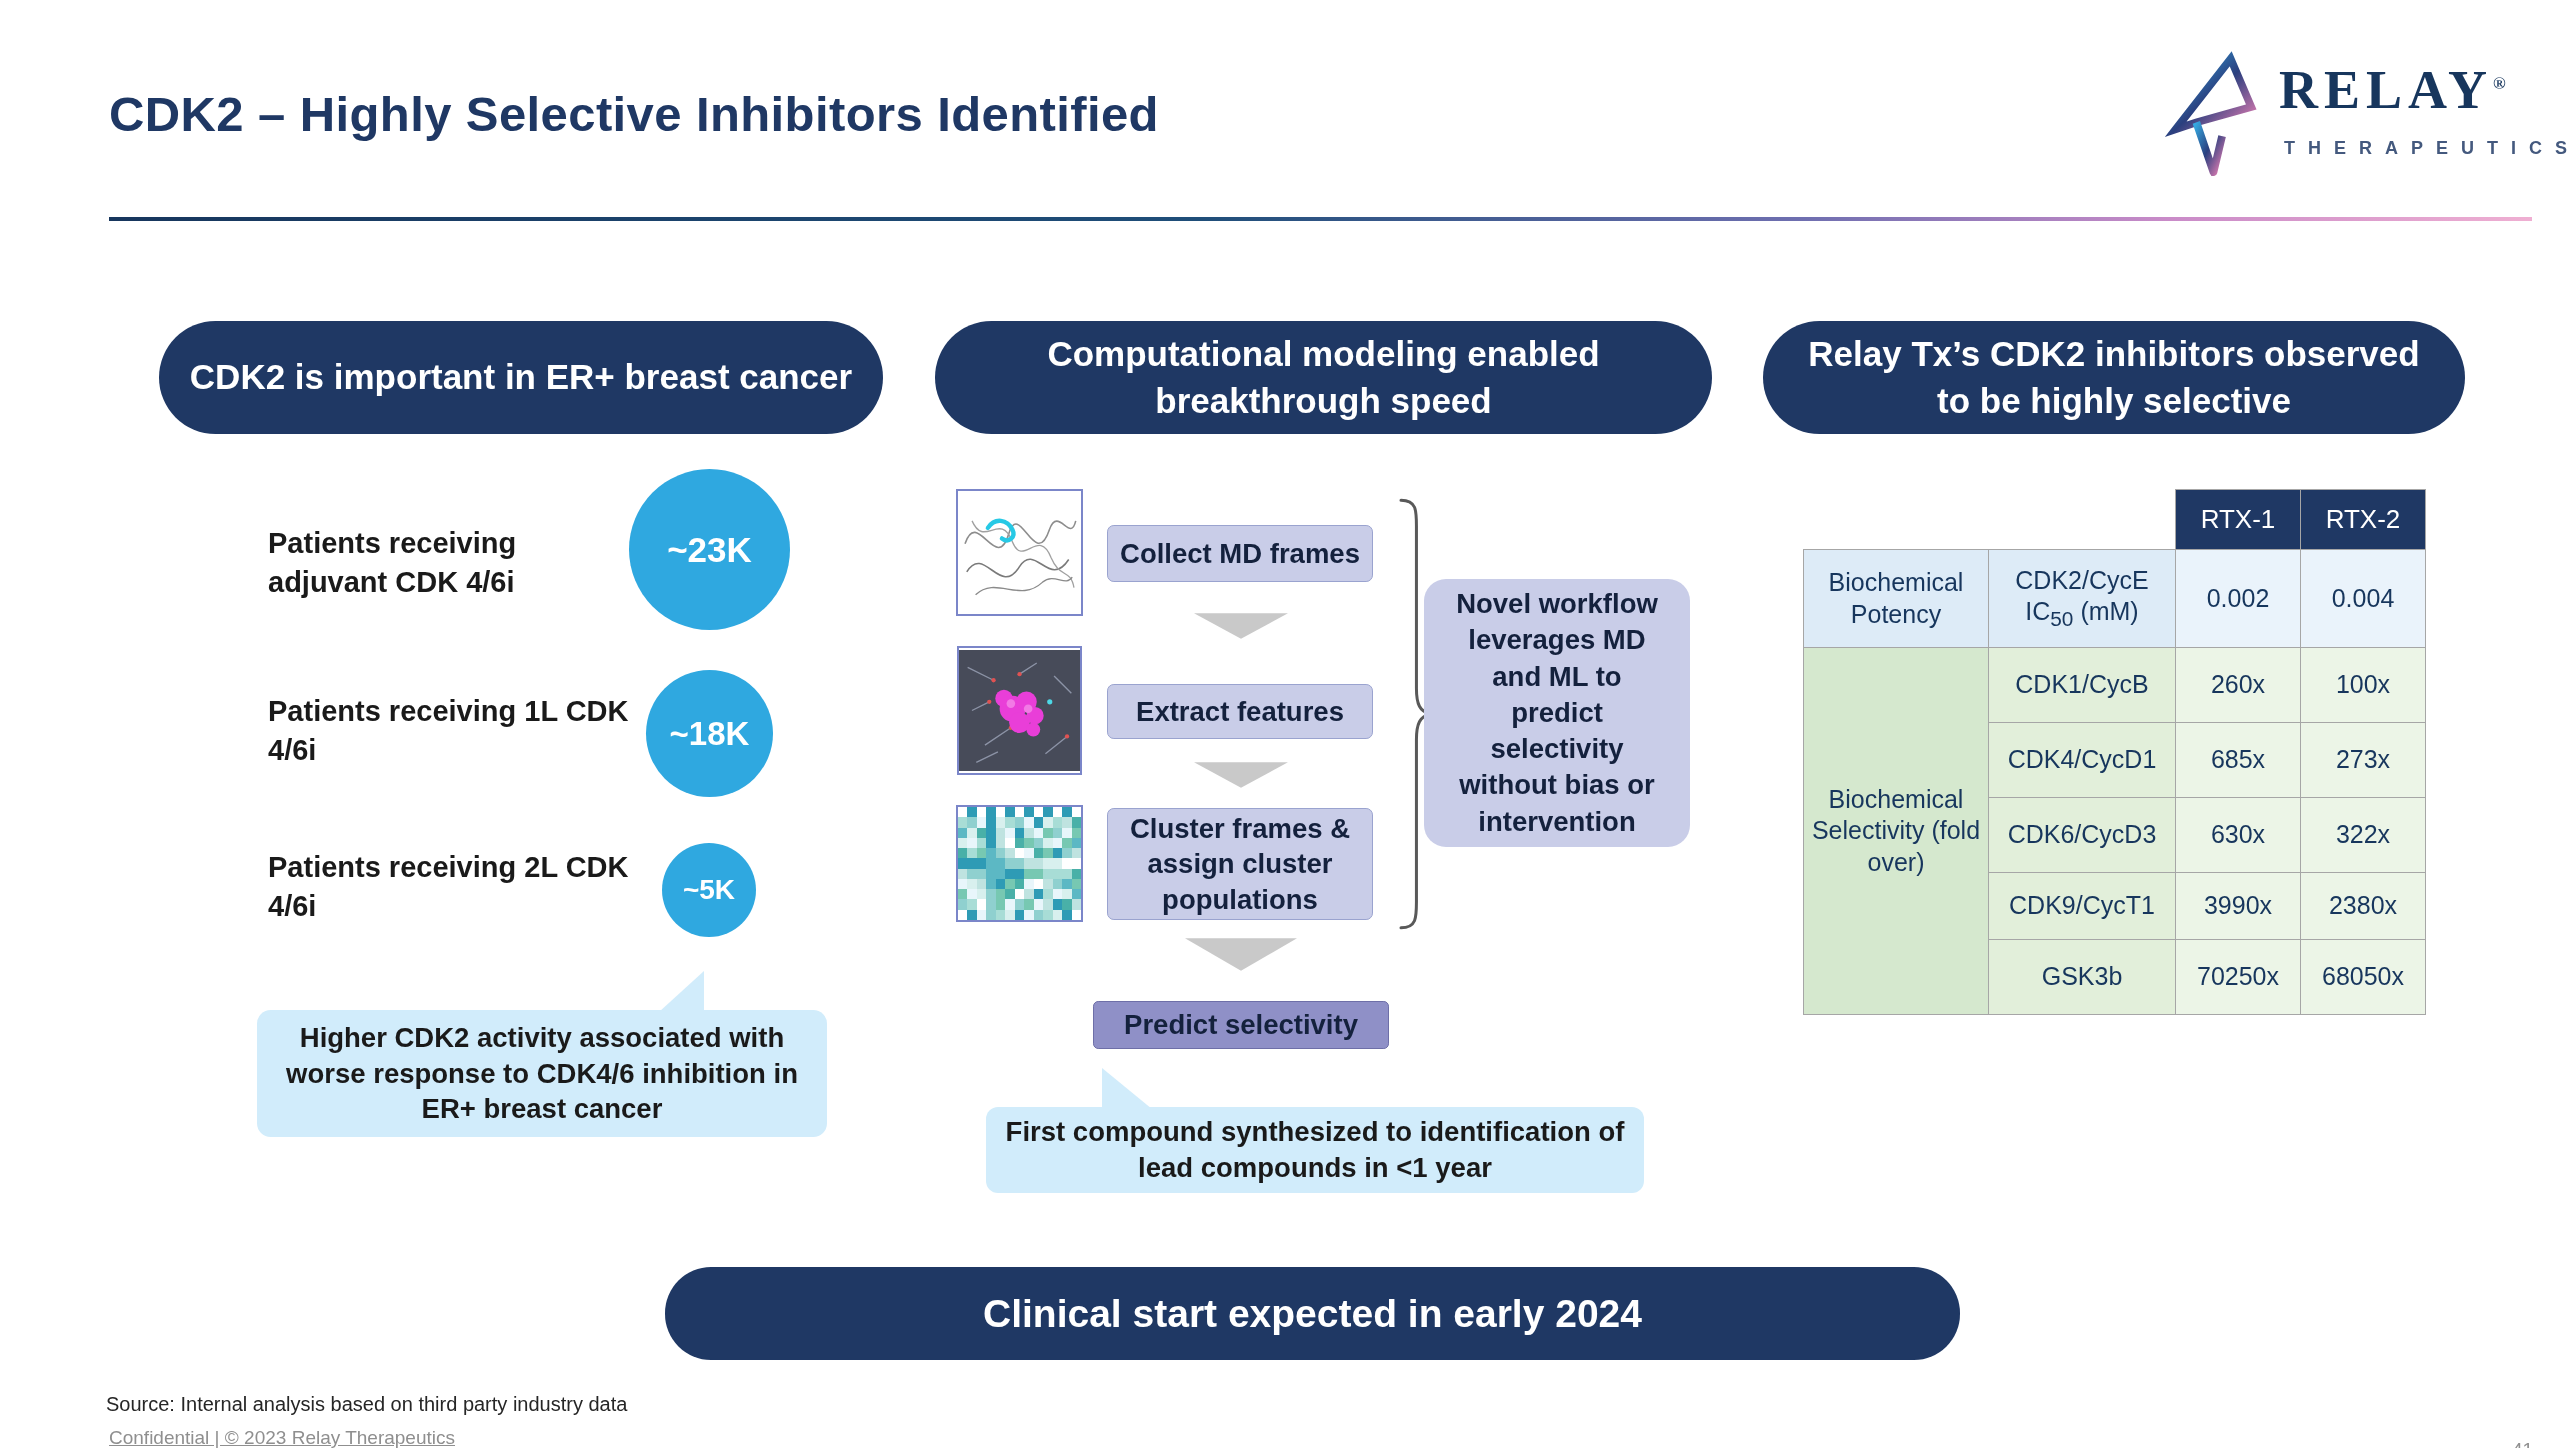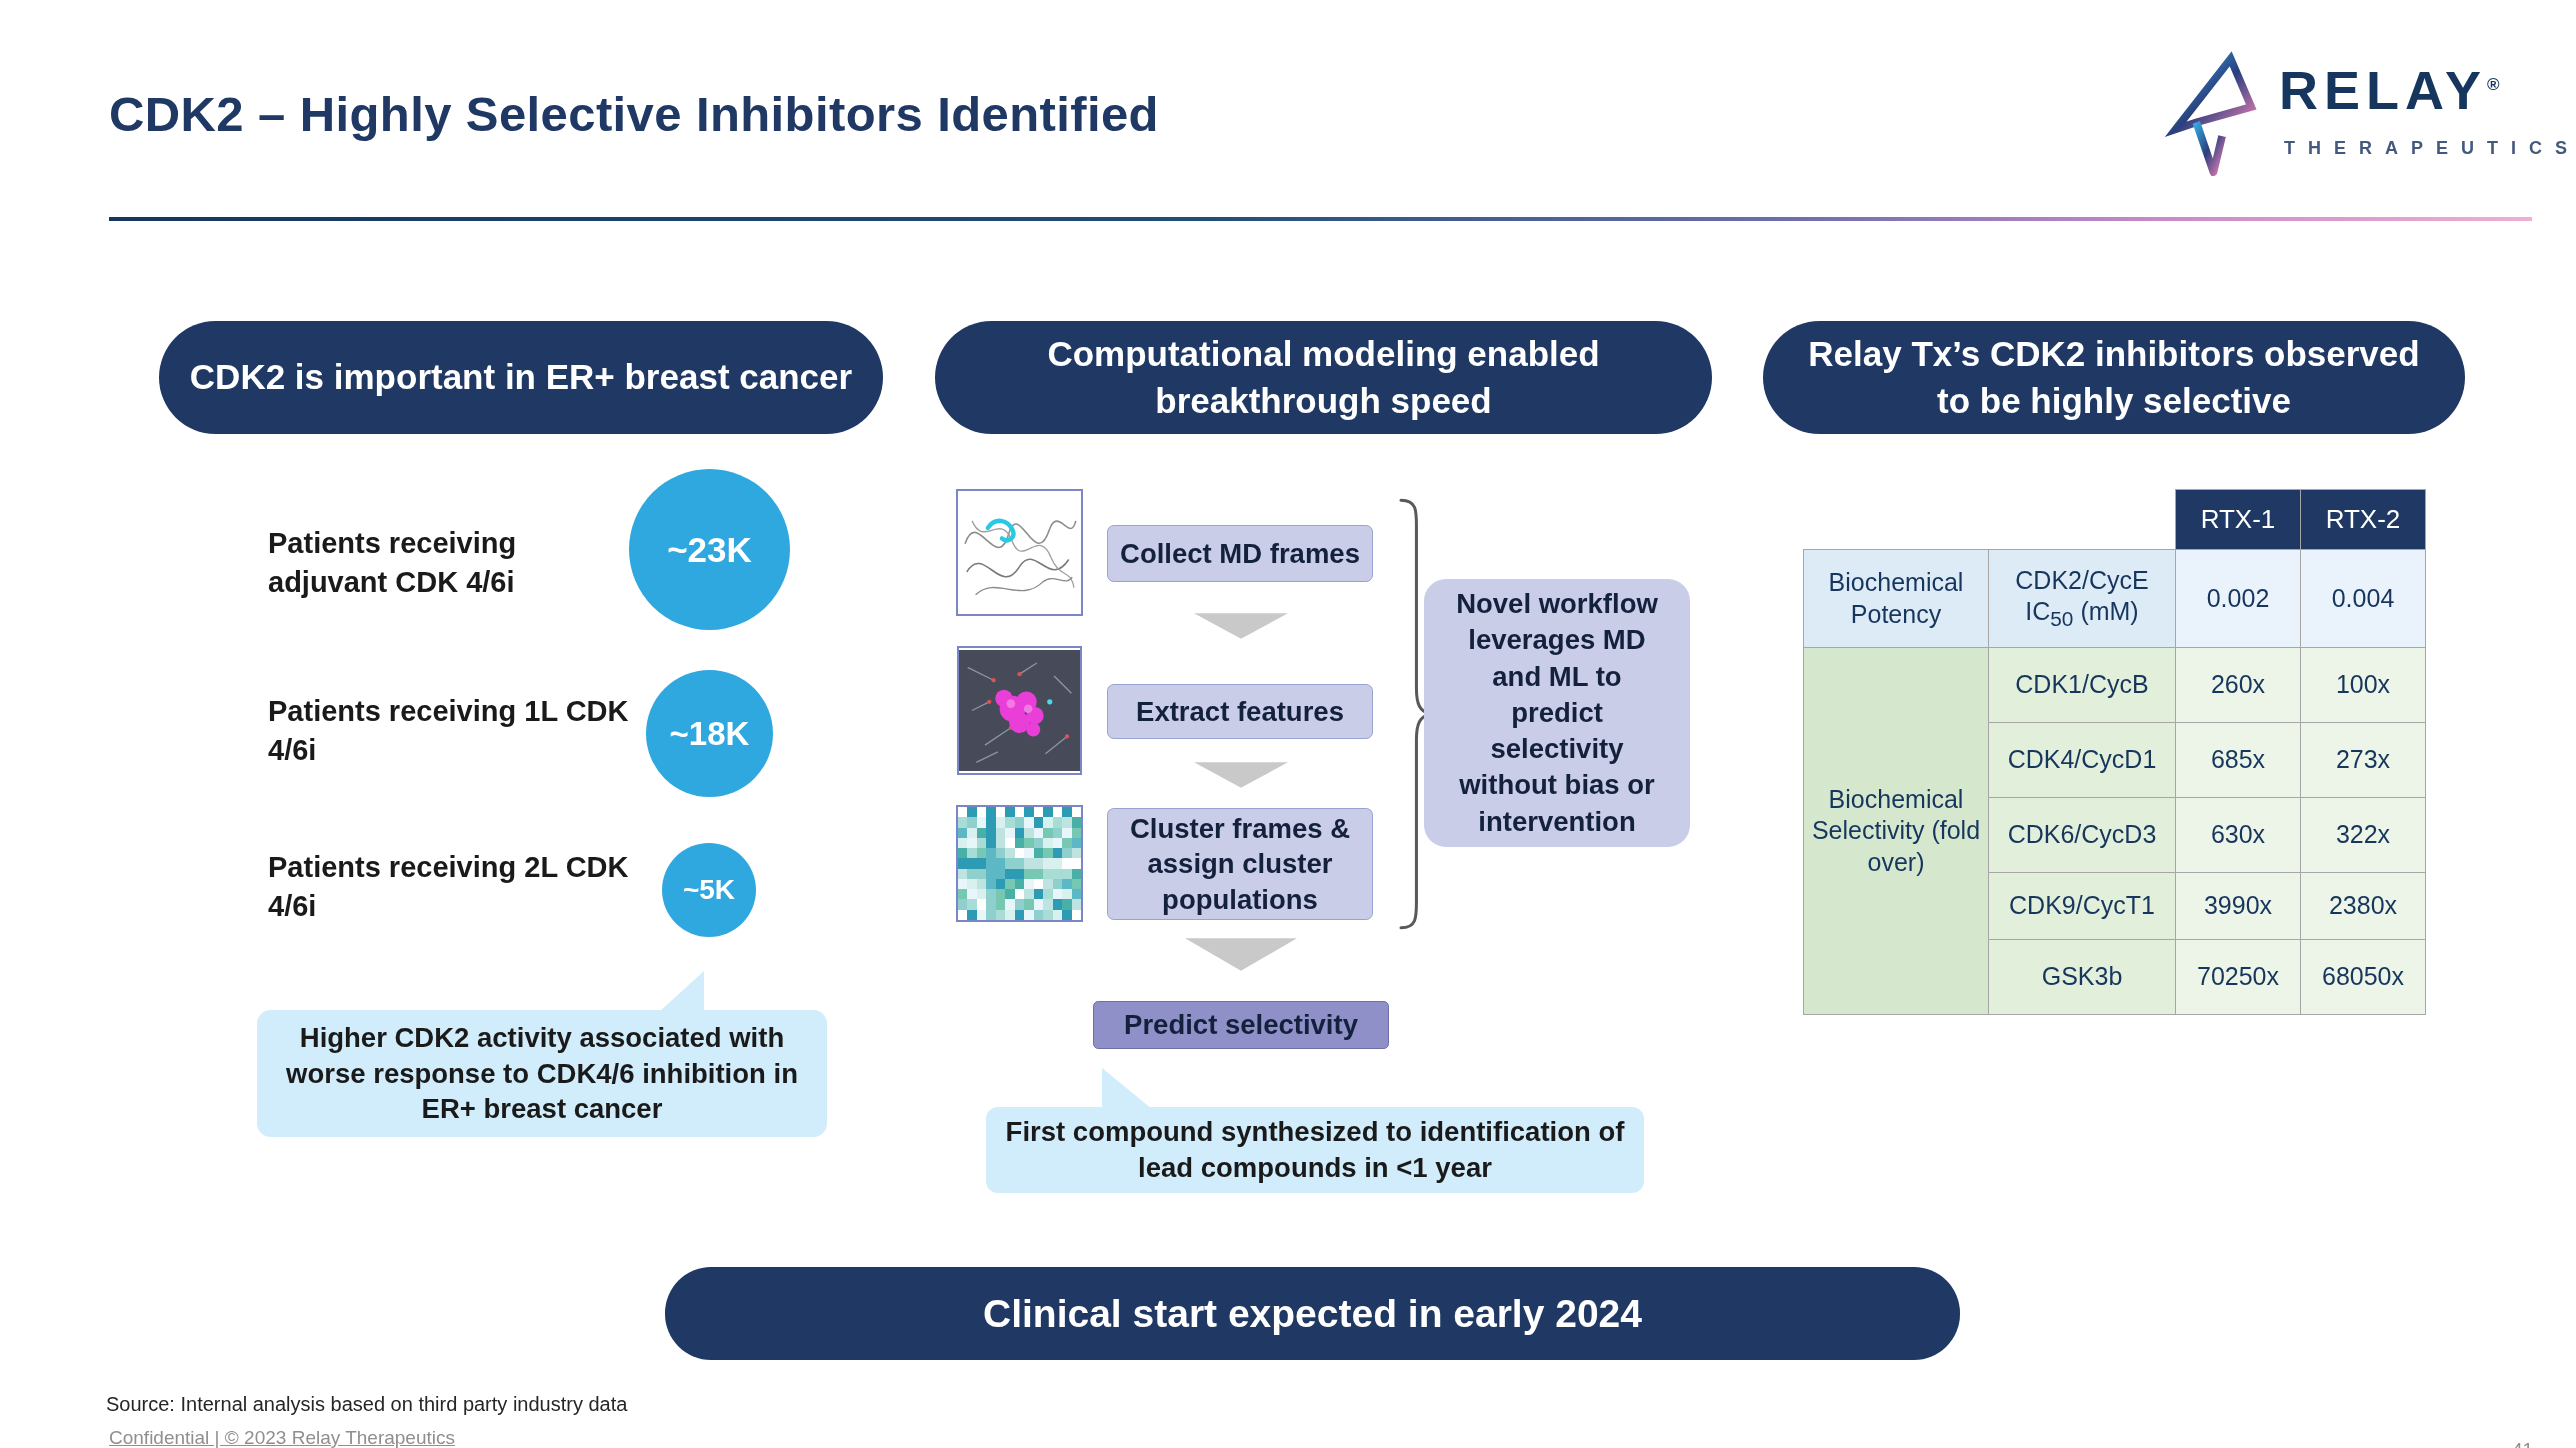--- a/index.html
+++ b/index.html
@@ -87,21 +87,21 @@
       <defs>
         <linearGradient id="lgrad" x1="0" y1="0" x2="1" y2="1">
           <stop offset="0" stop-color="#35A8E0"></stop>
           <stop offset="0.5" stop-color="#2A3F7E"></stop>
           <stop offset="1" stop-color="#E87FB4"></stop>
         </linearGradient>
       </defs>
       <path d="M16 92 L80 10 L104 66 L40 84 Z" fill="none" stroke="url(#lgrad)" stroke-width="9" stroke-linejoin="miter"></path>
       <path d="M40 84 L60 142 L70 100" fill="none" stroke="url(#lgrad)" stroke-width="9" stroke-linejoin="round"></path>
     </svg>
-    <div class="abs logo-name" style="left:117px; top:8.6px;"><span>RELAY</span><sup>®</sup></div>
+    <div class="abs logo-name" style="left:117px; top:8.6px;font-family:Liberation Serif, serif;"><span>RELAY</span><sup>®</sup></div>
     <div class="abs logo-sub" style="left:122px; top:88px;">THERAPEUTICS</div>
   </div>
 
   <div class="abs pill" style="left:159px; top:321px; width:724px;">CDK2 is important in ER+ breast cancer</div>
   <div class="abs pill" style="left:935px; top:321px; width:777px;">Computational modeling enabled breakthrough speed</div>
   <div class="abs pill" style="left:1763px; top:321px; width:702px;">Relay Tx’s CDK2 inhibitors observed to be highly selective</div>
 
   <div class="abs stat-label" style="left:268px; top:524px; width:361px;">Patients receiving adjuvant CDK 4/6i</div>
   <div class="abs circle" style="left:629px; top:469px; width:161px; height:161px; font-size:35px;">~23K</div>
 

